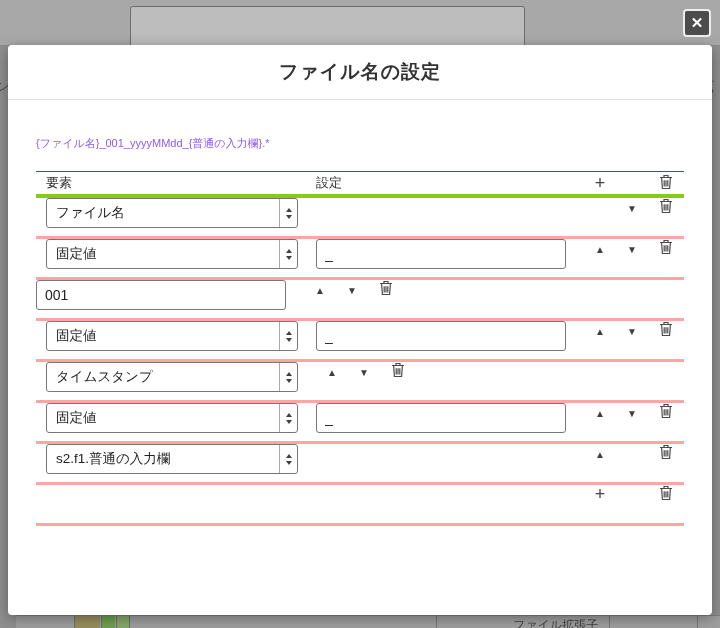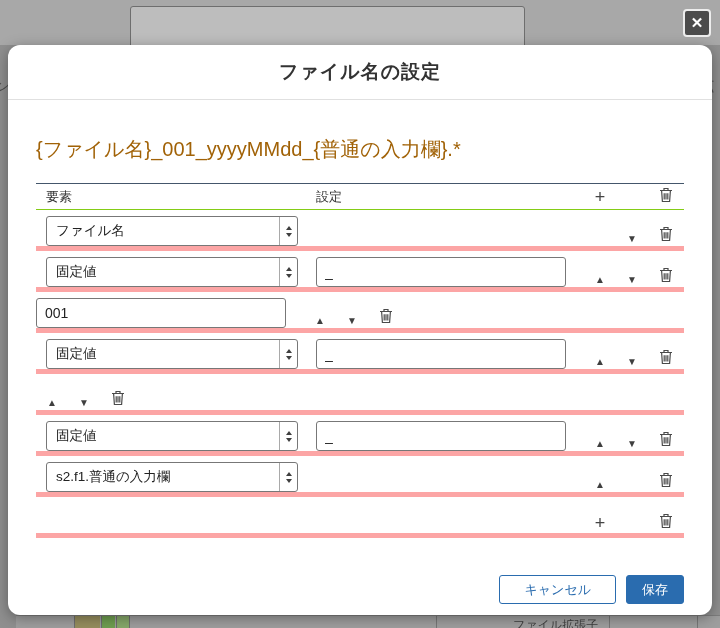--- a/index.html
+++ b/index.html
@@ -23,35 +23,35 @@
   .bg-bottom-text { position:absolute; left:497px; top:1px; font-size:12px; color:#3c3c3c; white-space:nowrap; }
 
   
   .close-btn { position:absolute; top:9px; right:9px; width:28px; height:28px;
     background:#4c4c4c; border:2px solid #ededed; border-radius:4px;
     color:#fff; font-size:15px; font-weight:bold; line-height:22px; text-align:center;
     cursor:pointer; z-index:30; padding:0; }
 
   
   .modal { position:absolute; left:8px; top:45px; width:704px; height:570px;
-    background:#fff; border-radius:12px; box-shadow:0 3px 14px rgba(0,0,0,0.35);
+    background:#fff; border-radius:4px; box-shadow:0 3px 14px rgba(0,0,0,0.35);
     z-index:20; display:flex; flex-direction:column; }
   .modal-header { height:55px; border-bottom:1px solid #e0e0e0;
     display:flex; align-items:center; justify-content:center; }
   .modal-title { font-size:19px; font-weight:bold; color:#333; letter-spacing:1px; }
   .modal-body { padding:26px 28px 0 28px; flex:1 1 auto; }
   .sample-label { font-size:13px; color:#555; }
-  .sample-value { font-size:20px; color:#a16207; margin-top:10px; }
+  .sample-value { font-size:11px; color:#8b5cf6; margin-top:10px; }
 
   
   .etable { margin-top:20px; width:648px; }
   .thead { display:flex; align-items:center; height:27px;
-    border-top:1px solid #44566b; border-bottom:1px solid #84cc16;
+    border-top:1px solid #44566b; border-bottom:4px solid #84cc16;
     font-size:13px; color:#333; }
-  .trow { display:flex; align-items:flex-end; height:41px; border-bottom:5px solid #fca5a5; }
+  .trow { display:flex; align-items:flex-start; height:41px; border-bottom:3px solid #fca5a5; }
   .c-el    { flex:0 0 280px; padding-left:10px; }
   .c-set   { flex:0 0 268px; }
   .c-up,
   .c-down  { flex:0 0 32px; text-align:center; }
   .c-trash { flex:0 0 36px; text-align:center; }
 
   .thead .c-el { padding-left:10px; }
   .plus-btn { display:inline-block; font-size:18px; font-weight:400; color:#444;
     line-height:1; cursor:pointer; }
 
@@ -185,20 +185,29 @@
         </div>
         <div class="c-set"><input class="txt-input" value="_" style=""></div>
         <div class="c-up"><span class="move-btn"><span>▲</span></span></div>
         <div class="c-down"><span class="move-btn"><span>▼</span></span></div>
         <div class="c-trash"><span class="trash-btn"><svg width="14" height="16" viewBox="0 0 14 16">
                 <path d="M1 3.5h12M5 3.5v-2h4v2M2.6 3.5l0.8 11h7.2l0.8-11M5.2 6.2v6.3M7 6.2v6.3M8.8 6.2v6.3" stroke="#4a4a4a" stroke-width="1.2" fill="none"></path>
               </svg></span></div>
       </div>
 
       <div class="trow">
+        <div class="c-el">
+          <div class="sel">
+            <span class="sel-text">タイムスタンプ</span>
+            <span class="spin">
+                <span class="t-up"></span>
+                <span class="t-down"></span>
+              </span>
+          </div>
+        </div>
         <div class="c-up"><span class="move-btn"><span>▲</span></span></div>
         <div class="c-down"><span class="move-btn"><span>▼</span></span></div>
         <div class="c-trash"><span class="trash-btn"><svg width="14" height="16" viewBox="0 0 14 16">
                 <path d="M1 3.5h12M5 3.5v-2h4v2M2.6 3.5l0.8 11h7.2l0.8-11M5.2 6.2v6.3M7 6.2v6.3M8.8 6.2v6.3" stroke="#4a4a4a" stroke-width="1.2" fill="none"></path>
               </svg></span></div>
       </div>
 
       <div class="trow">
         <div class="c-el">
           <div class="sel">
@@ -243,18 +252,14 @@
         </div>
         <div class="c-down"></div>
         <div class="c-trash"><span class="trash-btn"><svg width="14" height="16" viewBox="0 0 14 16">
                 <path d="M1 3.5h12M5 3.5v-2h4v2M2.6 3.5l0.8 11h7.2l0.8-11M5.2 6.2v6.3M7 6.2v6.3M8.8 6.2v6.3" stroke="#4a4a4a" stroke-width="1.2" fill="none"></path>
               </svg></span></div>
       </div>
 
     </div>
   </div>
 
-  <div class="modal-footer">
-    <button class="btn btn-cancel">キャンセル</button>
-    <button class="btn btn-save">保存</button>
-  </div>
 
 </div>
 
 </body></html>

